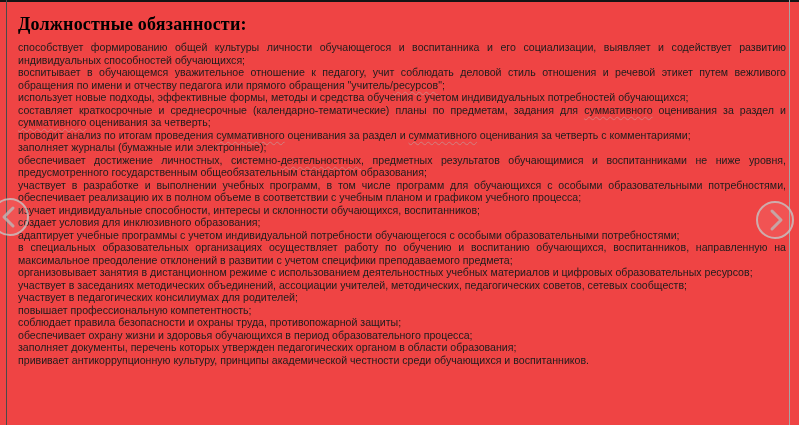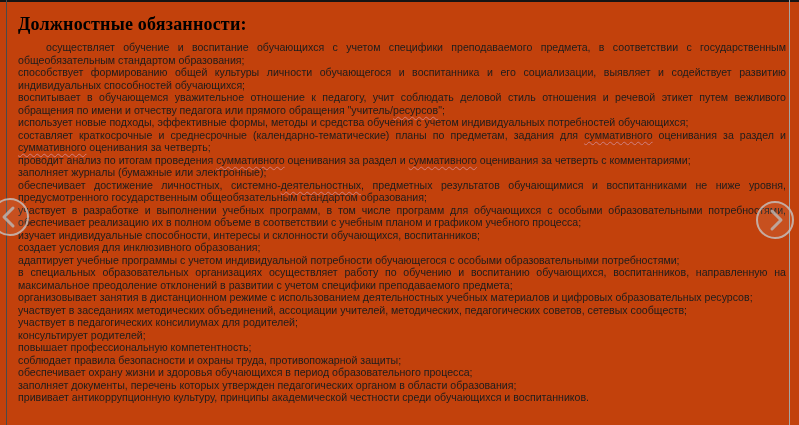--- a/index.html
+++ b/index.html
@@ -9,21 +9,21 @@
   }
   html,body{margin:0;padding:0;background:#ffffff;}
   body{
     width:799px;height:425px;overflow:hidden;position:relative;
     font-family:"Liberation Sans", sans-serif;
     -webkit-font-smoothing:antialiased;
   }
   .page{
     position:absolute;inset:0;
     border-top:2px solid #141414;
-    background:#c2410c;
+    background:#ef4444;
     box-sizing:border-box;
     padding:9px 13px 0 18px;
   }
   .edge{position:absolute;top:0;bottom:0;width:1px;}
   .edge.left{left:6px;background:#4a4a4a;}
   .edge.right{left:789px;background:#a5a5a5;}
   h1.title{
     margin:3px 0 6px 0;
     font-family:"Liberation Serif", serif;
     font-weight:bold;
@@ -62,37 +62,35 @@
   .nav.prev{left:-9px;top:198px;}
   .nav.next{left:756px;top:201px;}
   .nav svg{display:block;}
 </style>
 </head>
 <body>
 
 <div class="page">
   <h1 class="title">Должностные обязанности:</h1>
   <div class="duties">
-      <p class="first">осуществляет обучение и воспитание обучающихся с учетом специфики преподаваемого предмета, в соответствии с государственным общеобязательным стандартом образования;</p>
       <p>способствует формированию общей культуры личности обучающегося и воспитанника и его социализации, выявляет и содействует развитию индивидуальных способностей обучающихся;</p>
       <p>воспитывает в обучающемся уважительное отношение к педагогу, учит соблюдать деловой стиль отношения и речевой этикет путем вежливого обращения по имени и отчеству педагога или прямого обращения "учитель/<span class="sp">ресурсов</span>";</p>
       <p>использует новые подходы, эффективные формы, методы и средства обучения с учетом индивидуальных потребностей обучающихся;</p>
       <p>составляет краткосрочные и среднесрочные (календарно-тематические) планы по предметам, задания для <span class="sp">суммативного</span> оценивания за раздел и <span class="sp">суммативного</span> оценивания за четверть;</p>
       <p>проводит анализ по итогам проведения <span class="sp">суммативного</span> оценивания за раздел и <span class="sp">суммативного</span> оценивания за четверть с комментариями;</p>
       <p>заполняет журналы (бумажные или электронные);</p>
       <p>обеспечивает достижение личностных, системно-<span class="sp">деятельностных</span>, предметных результатов обучающимися и воспитанниками не ниже уровня, предусмотренного государственным общеобязательным стандартом образования;</p>
       <p>участвует в разработке и выполнении учебных программ, в том числе программ для обучающихся с особыми образовательными потребностями, обеспечивает реализацию их в полном объеме в соответствии с учебным планом и графиком учебного процесса;</p>
       <p>изучает индивидуальные способности, интересы и склонности обучающихся, воспитанников;</p>
       <p>создает условия для инклюзивного образования;</p>
       <p>адаптирует учебные программы с учетом индивидуальной потребности обучающегося с особыми образовательными потребностями;</p>
       <p>в специальных образовательных организациях осуществляет работу по обучению и воспитанию обучающихся, воспитанников, направленную на максимальное преодоление отклонений в развитии с учетом специфики преподаваемого предмета;</p>
       <p>организовывает занятия в дистанционном режиме с использованием деятельностных учебных материалов и цифровых образовательных ресурсов;</p>
       <p>участвует в заседаниях методических объединений, ассоциации учителей, методических, педагогических советов, сетевых сообществ;</p>
       <p>участвует в педагогических консилиумах для родителей;</p>
-      <p>консультирует родителей;</p>
       <p>повышает профессиональную компетентность;</p>
       <p>соблюдает правила безопасности и охраны труда, противопожарной защиты;</p>
       <p>обеспечивает охрану жизни и здоровья обучающихся в период образовательного процесса;</p>
       <p>заполняет документы, перечень которых утвержден педагогических органом в области образования;</p>
       <p>прививает антикоррупционную культуру, принципы академической честности среди обучающихся и воспитанников.</p>
     </div>
 </div>
 
 <div class="edge left"></div>
 <div class="edge right"></div>

